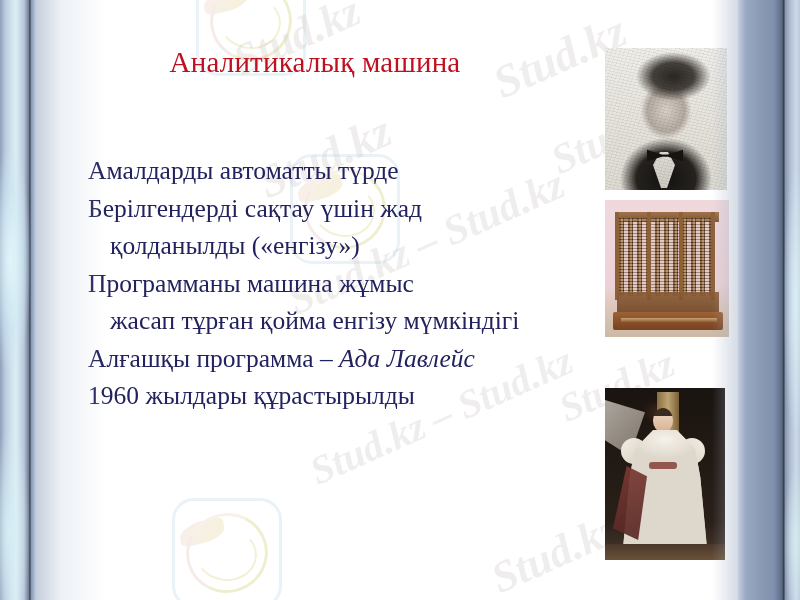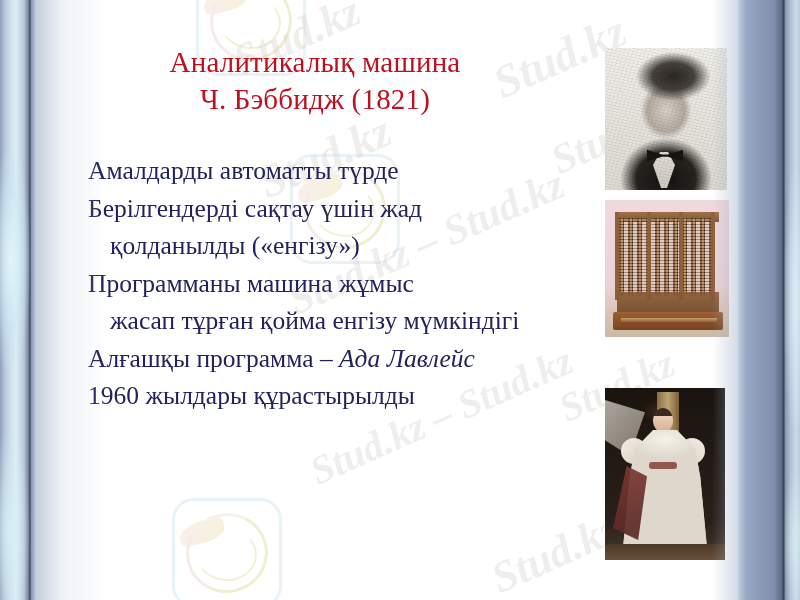--- a/index.html
+++ b/index.html
@@ -290,21 +290,20 @@
     <div class="wm wm-text" style="left:255px;top:130px;font-size:46px;transform:rotate(-24deg);">Stud.kz</div>
     <div class="wm wm-text" style="left:278px;top:218px;font-size:42px;transform:rotate(-24deg);">Stud.kz – Stud.kz</div>
     <div class="wm wm-text" style="left:548px;top:112px;font-size:42px;transform:rotate(-24deg);">Stud.kz</div>
     <div class="wm wm-text" style="left:300px;top:392px;font-size:40px;transform:rotate(-24deg);">Stud.kz – Stud.kz</div>
     <div class="wm wm-text" style="left:556px;top:362px;font-size:40px;transform:rotate(-24deg);">Stud.kz</div>
     <div class="wm wm-text" style="left:488px;top:528px;font-size:44px;transform:rotate(-24deg);">Stud.kz</div>
   </div>
 
   <div class="title">
     <div>Аналитикалық машина</div>
-    <div>Ч. Бэббидж (1821)</div>
   </div>
 
   <div class="body-block">
     <div class="line">Амалдарды автоматты түрде</div>
     <div class="line">Берілгендерді сақтау үшін жад</div>
     <div class="line indent">қолданылды («енгізу»)</div>
     <div class="line">Программаны машина жұмыс</div>
     <div class="line indent">жасап тұрған қойма енгізу мүмкіндігі</div>
     <div class="line"><span>Алғашқы программа – </span><i>Ада Лавлейс</i></div>
     <div class="line">1960 жылдары құрастырылды</div>

